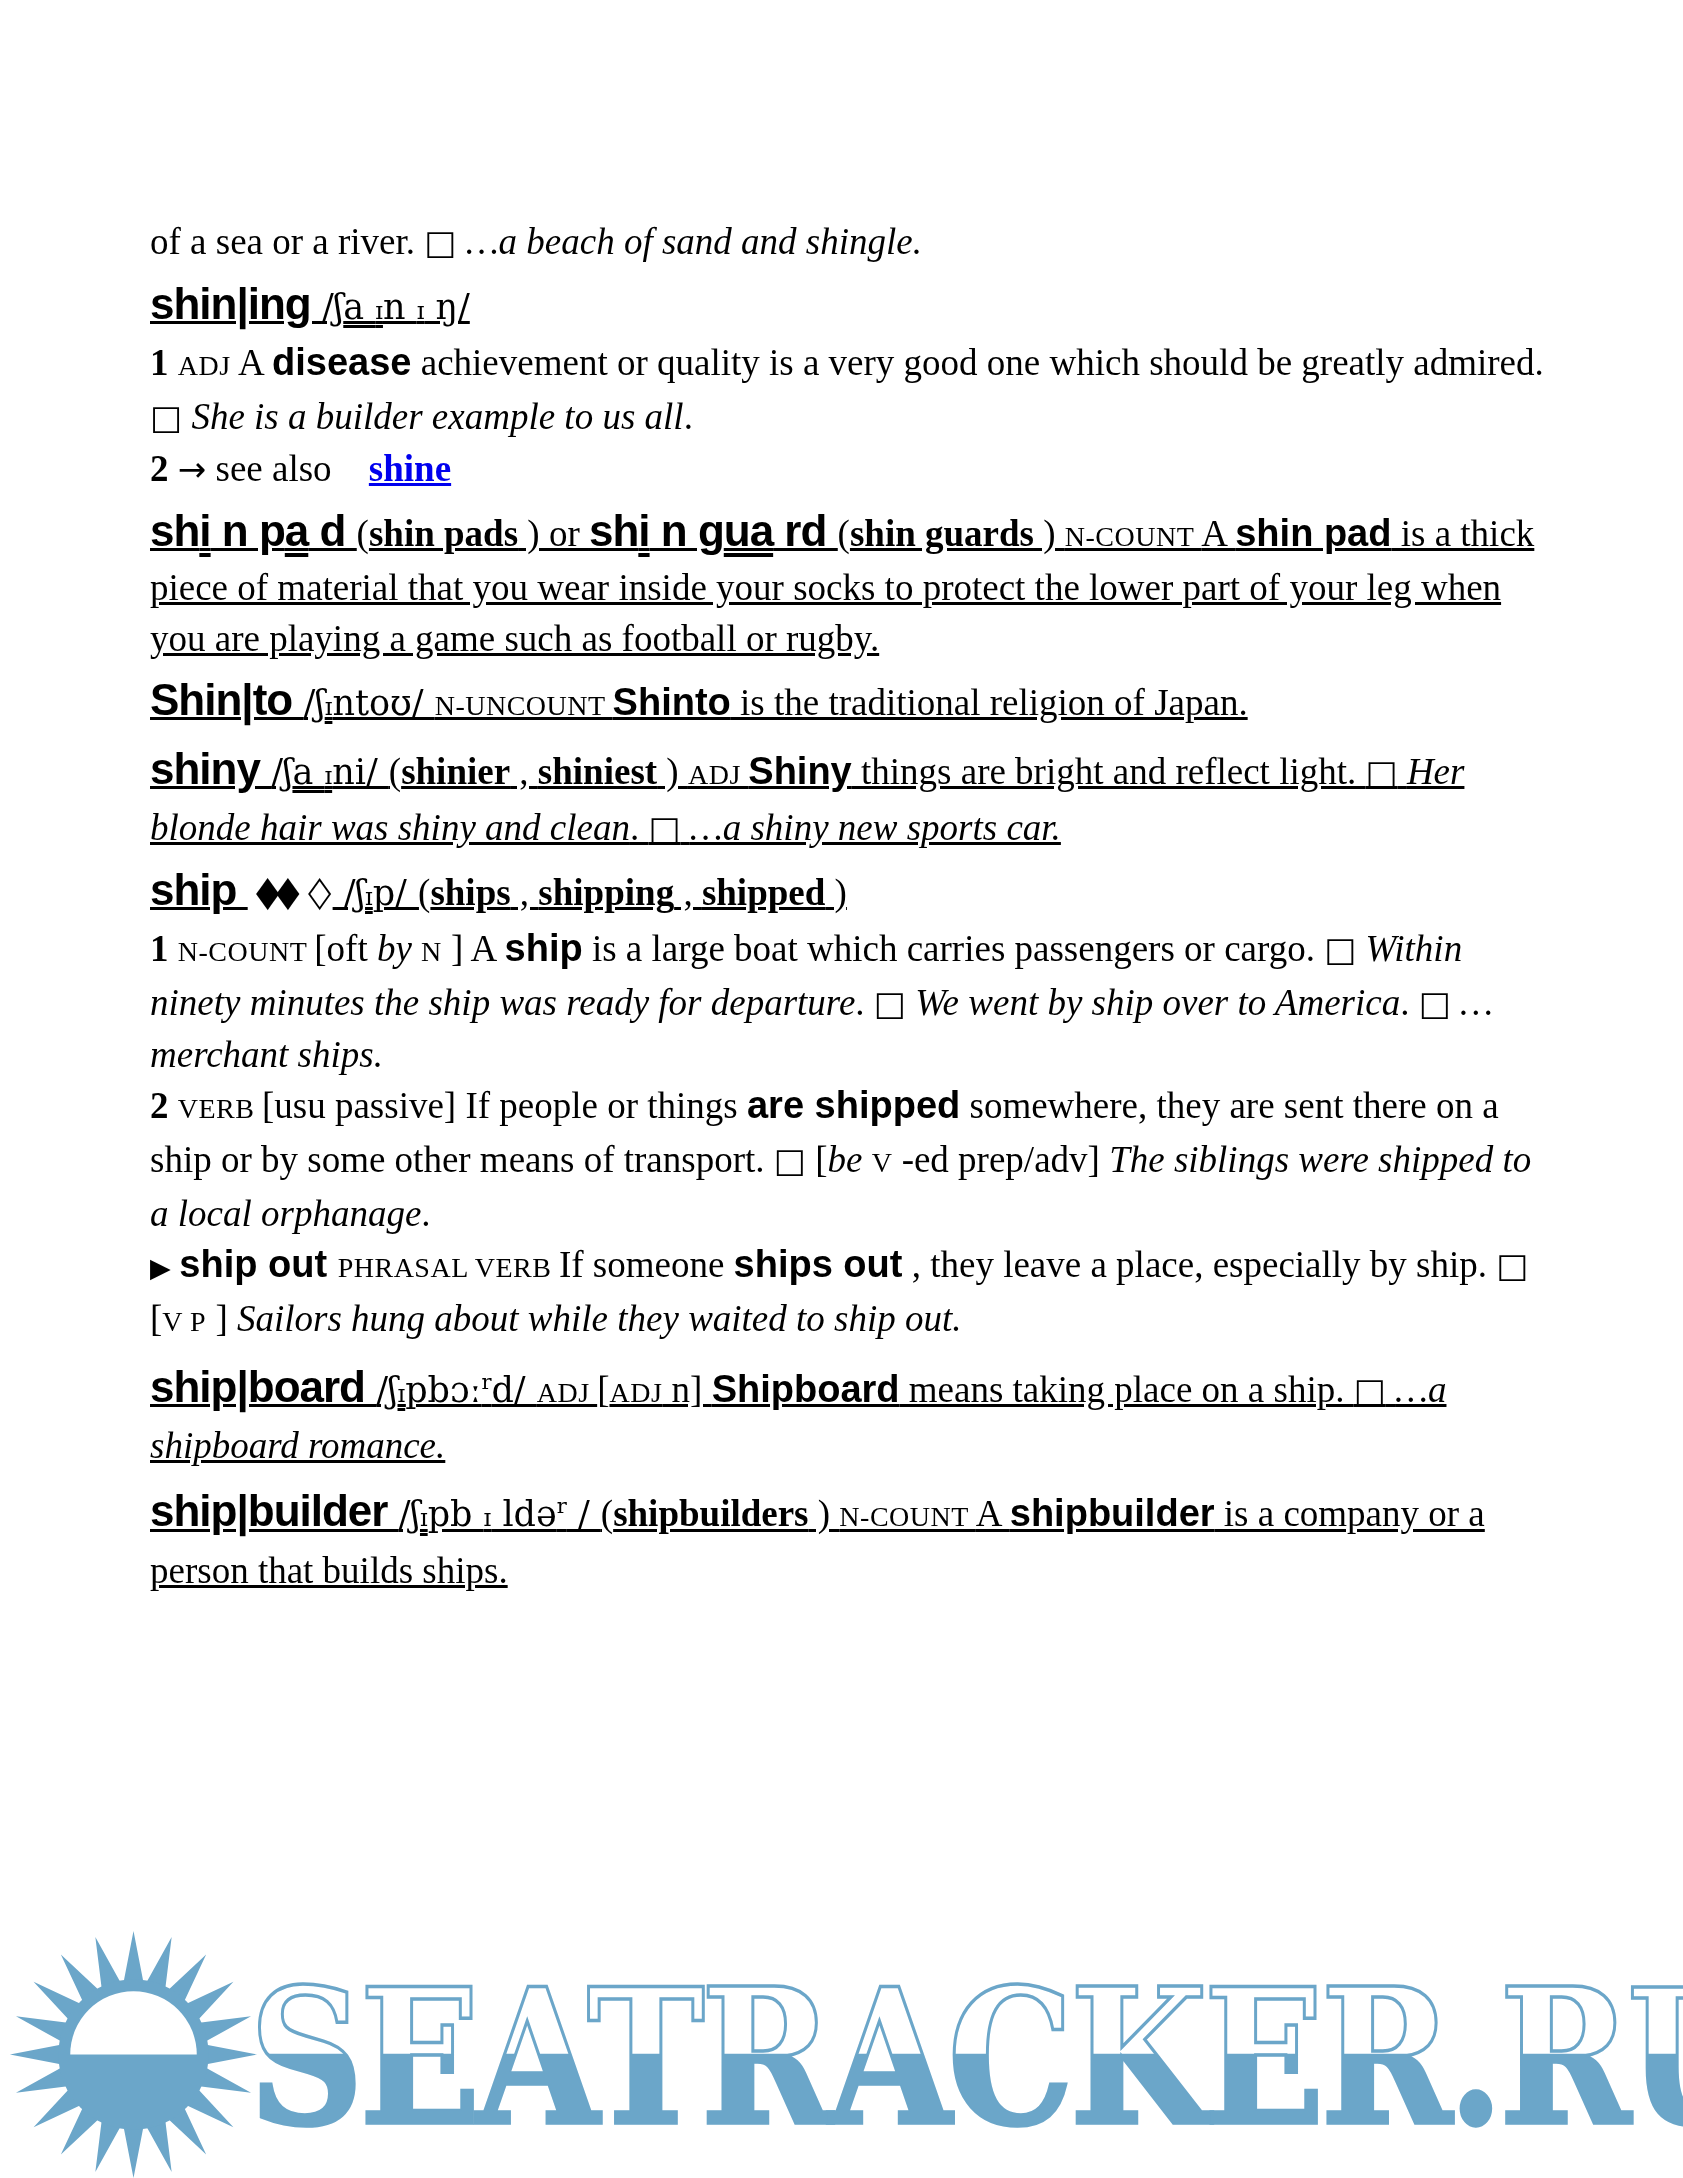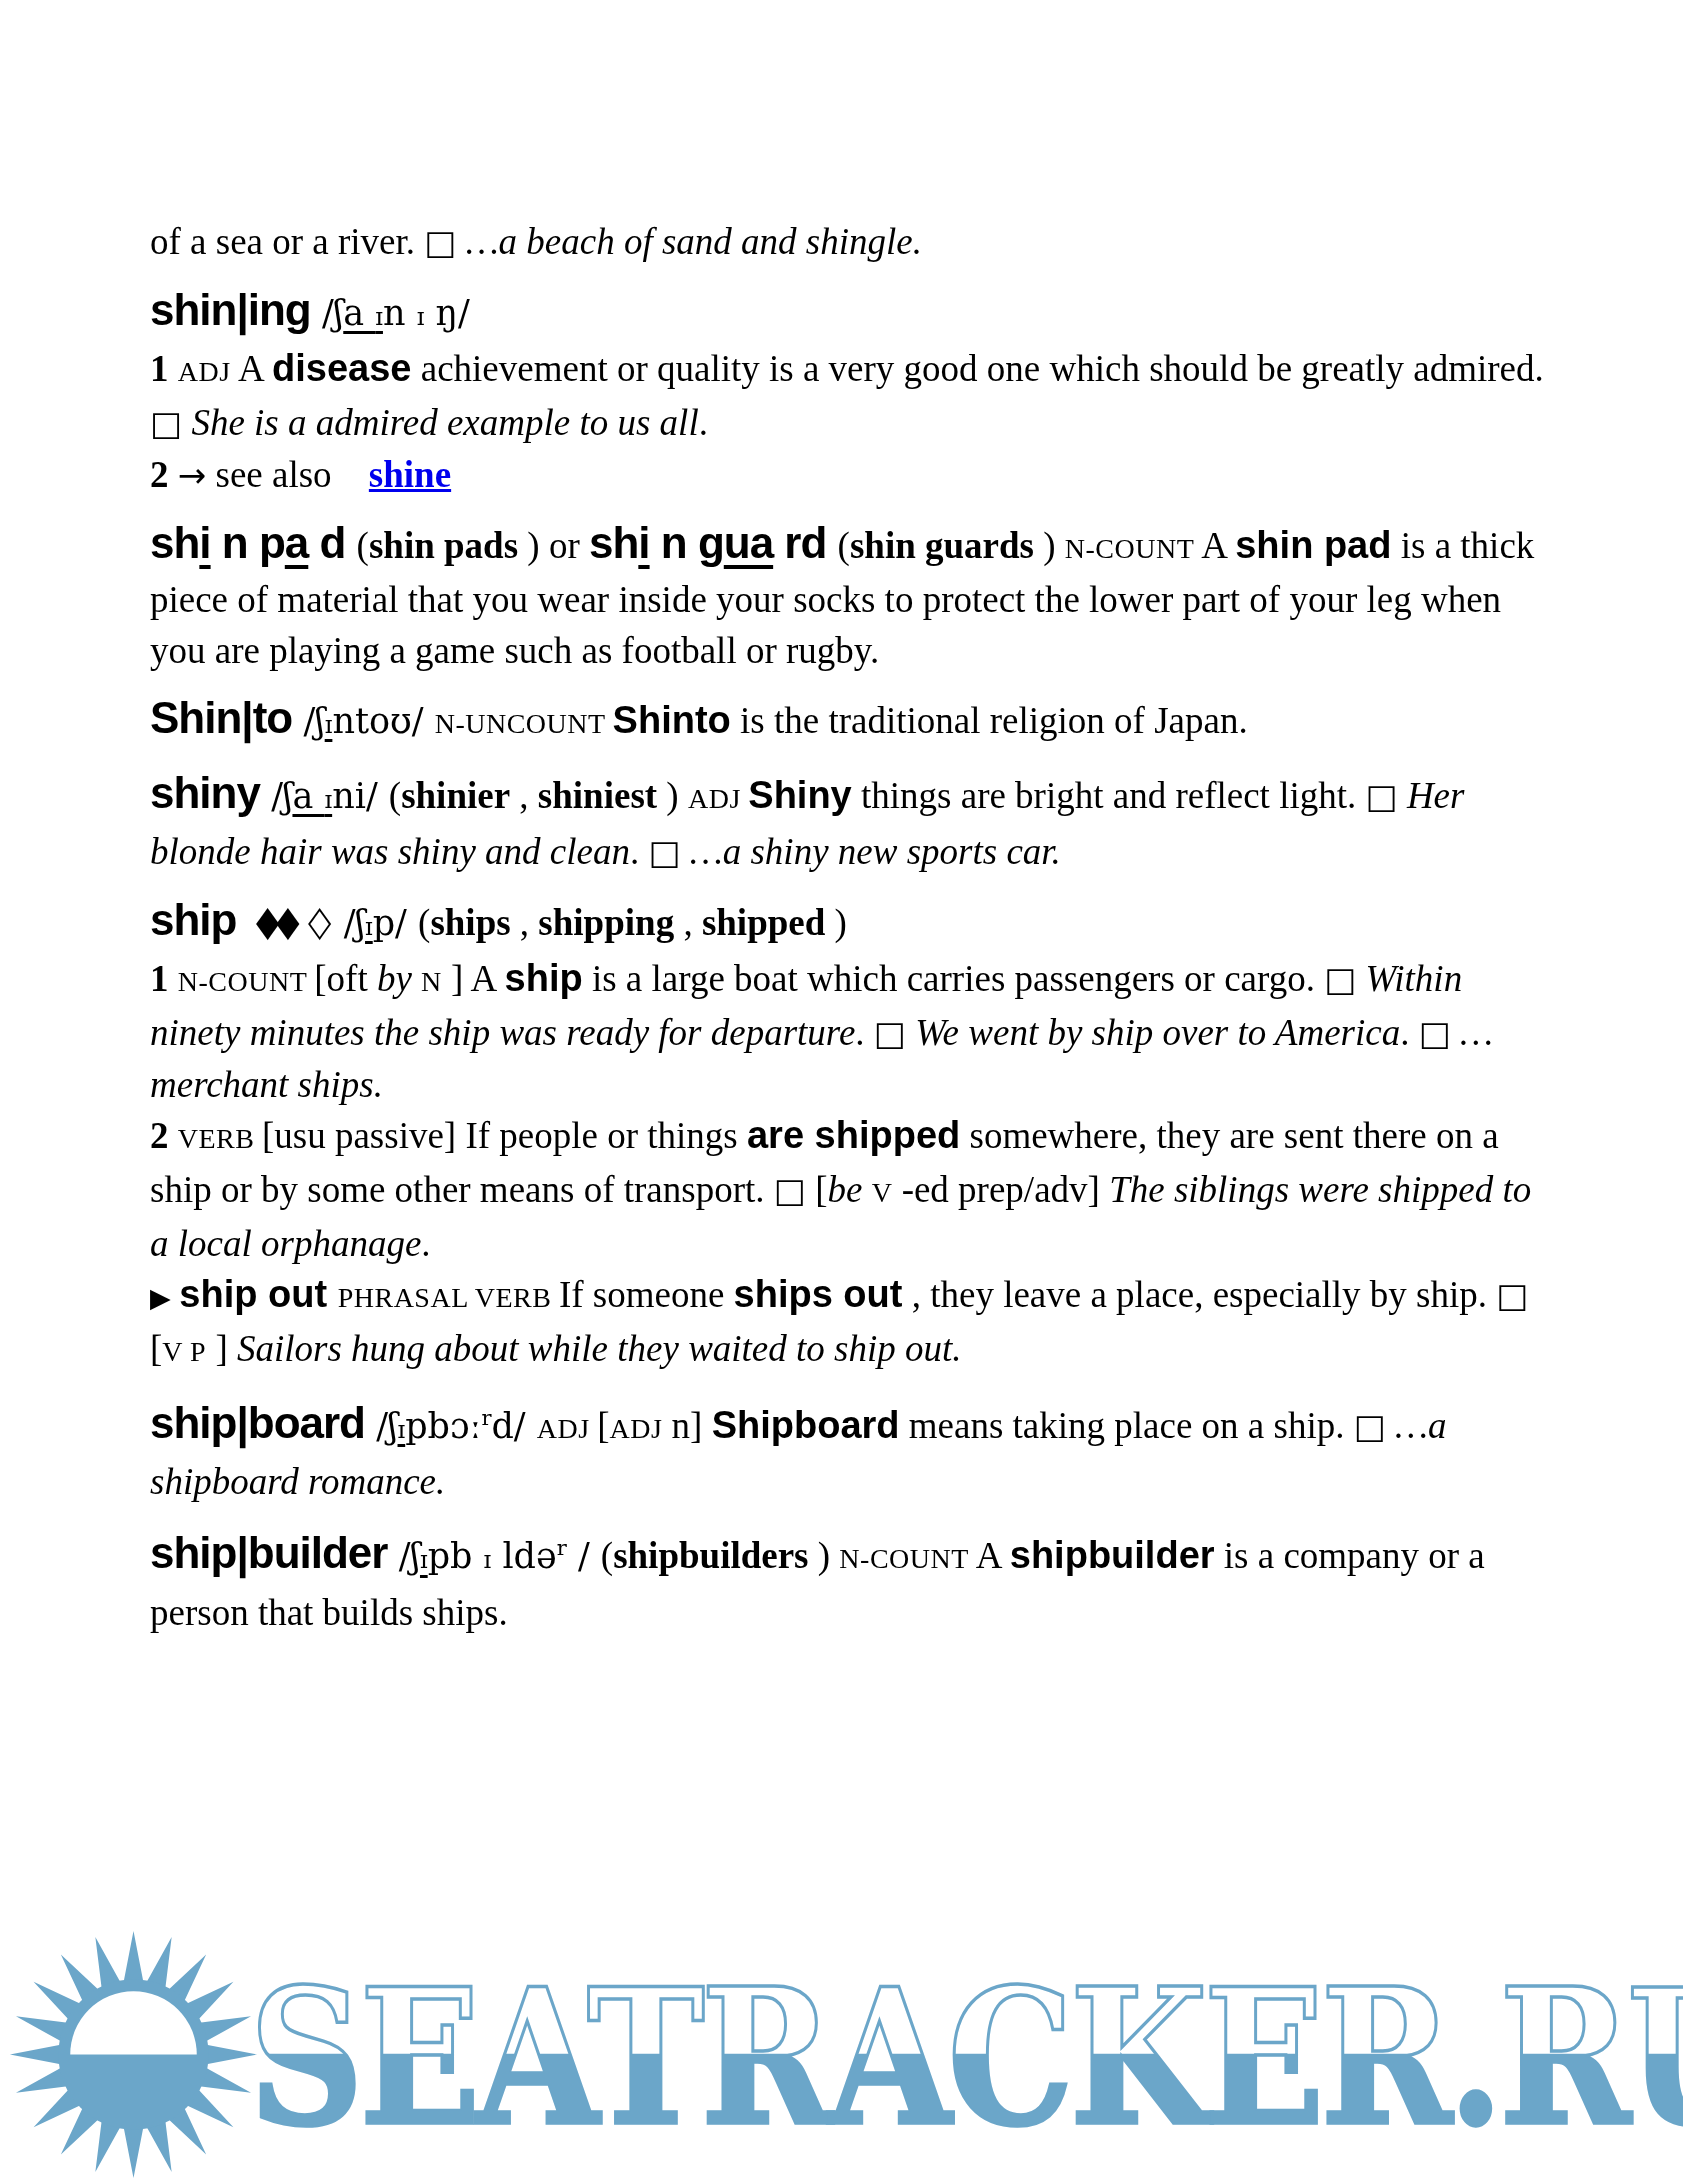--- a/index.html
+++ b/index.html
@@ -5,21 +5,21 @@
   html,body{margin:0;padding:0;}
   body{
     width:1683px;height:2178px;position:relative;overflow:hidden;
     background:#ffffff;font-family:"Liberation Serif",serif;color:#000;
   }
   .content{
     position:absolute;left:150px;top:216px;width:1401px;
     font-size:37px;line-height:51px;
   }
   p.entry{margin:0;padding:0;}
-  p.entry.hw{margin-top:16px;}
+  p.entry.hw{margin-top:10px;text-decoration:underline;}
   
   .rt{}
   .ri{font-style:italic;}
   .rb{font-weight:bold;}
   .rn{font-weight:bold;}
   .rl{font-size:28px;letter-spacing:0.5px;}
   .rh{font-family:"Liberation Sans",sans-serif;font-weight:bold;font-size:44px;letter-spacing:-1px;}
   .rhu{text-decoration:underline;text-decoration-thickness:4px;text-underline-offset:7px;}
   .rs{font-family:"Liberation Sans",sans-serif;font-weight:bold;font-size:38px;}
   .rp{font-family:"DejaVu Serif",serif;font-size:35px;}
@@ -43,21 +43,21 @@
   .wm-layer{position:absolute;left:0;top:0;height:158px;line-height:158px;white-space:nowrap;}
   .wm-outline{color:#ffffff;-webkit-text-stroke:3.5px var(--wmblue);}
   .wm-fill{color:var(--wmblue);clip-path:inset(48% 0 0 0);}
 </style>
 </head>
 <body style="--wmblue: #6ba6c9;">
 
 <div class="content" id="entries">
     <p class="entry"><span class="rt">of a sea or a river. </span><span class="rx">□</span><span class="rt"> </span><span class="ri">…a beach of sand and shingle.</span></p>
     <p class="entry hw"><span class="rh">shin|ing </span><span class="rp">/ʃ</span><span class="rp rpu">a </span><span class="rps rpu">ɪ</span><span class="rp">n </span><span class="rps">ɪ</span><span class="rp"> ŋ/</span></p>
-    <p class="entry"><span class="rn">1 </span><span class="rl">ADJ </span><span class="rt">A </span><span class="rs">disease</span><span class="rt"> achievement or quality is a very good one which should be greatly admired. </span><span class="rx">□</span><span class="rt"> </span><span class="ri">She is a admired example to us all</span><span class="rt">.</span></p>
+    <p class="entry"><span class="rn">1 </span><span class="rl">ADJ </span><span class="rt">A </span><span class="rs">disease</span><span class="rt"> achievement or quality is a very good one which should be greatly admired. </span><span class="rx">□</span><span class="rt"> </span><span class="ri">She is a builder example to us all</span><span class="rt">.</span></p>
     <p class="entry"><span class="rn">2 </span><span class="rar">→</span><span class="rt"> see also </span><a class="ra">shine</a></p>
     <p class="entry hw"><span class="rh">sh</span><span class="rh rhu">i</span><span class="rh"> n p</span><span class="rh rhu">a</span><span class="rh"> d </span><span class="rt">(</span><span class="rb">shin pads</span><span class="rt"> ) or </span><span class="rh">sh</span><span class="rh rhu">i</span><span class="rh"> n g</span><span class="rh rhu">ua</span><span class="rh"> rd </span><span class="rt">(</span><span class="rb">shin guards</span><span class="rt"> ) </span><span class="rl">N-COUNT </span><span class="rt">A </span><span class="rs">shin pad</span><span class="rt"> is a thick piece of material that you wear inside your socks to protect the lower part of your leg when you are playing a game such as football or rugby.</span></p>
     <p class="entry hw"><span class="rh">Shin|to </span><span class="rp">/ʃ</span><span class="rps rpu">ɪ</span><span class="rp">ntoʊ/ </span><span class="rl">N-UNCOUNT </span><span class="rs">Shinto</span><span class="rt"> is the traditional religion of Japan.</span></p>
     <p class="entry hw"><span class="rh">shiny </span><span class="rp">/ʃ</span><span class="rp rpu">a </span><span class="rps rpu">ɪ</span><span class="rp">ni/ </span><span class="rt">(</span><span class="rb">shinier</span><span class="rt"> , </span><span class="rb">shiniest</span><span class="rt"> ) </span><span class="rl">ADJ </span><span class="rs">Shiny</span><span class="rt"> things are bright and reflect light. </span><span class="rx">□</span><span class="rt"> </span><span class="ri">Her blonde hair was shiny and clean</span><span class="rt">. </span><span class="rx">□</span><span class="rt"> </span><span class="ri">…a shiny new sports car.</span></p>
     <p class="entry hw"><span class="rh">ship </span><span class="rd">◆◆</span><span class="ro">◇</span><span class="rp"> /ʃ</span><span class="rps rpu">ɪ</span><span class="rp">p/ </span><span class="rt">(</span><span class="rb">ships</span><span class="rt"> , </span><span class="rb">shipping</span><span class="rt"> , </span><span class="rb">shipped</span><span class="rt"> )</span></p>
     <p class="entry"><span class="rn">1 </span><span class="rl">N-COUNT </span><span class="rt">[oft </span><span class="ri">by</span><span class="rt"> </span><span class="rl">N</span><span class="rt"> ] A </span><span class="rs">ship</span><span class="rt"> is a large boat which carries passengers or cargo. </span><span class="rx">□</span><span class="rt"> </span><span class="ri">Within ninety minutes the ship was ready for departure</span><span class="rt">. </span><span class="rx">□</span><span class="rt"> </span><span class="ri">We went by ship over to America</span><span class="rt">. </span><span class="rx">□</span><span class="rt"> </span><span class="ri">…merchant ships.</span></p>
     <p class="entry"><span class="rn">2 </span><span class="rl">VERB </span><span class="rt">[usu passive] If people or things </span><span class="rs">are shipped</span><span class="rt"> somewhere, they are sent there on a ship or by some other means of transport. </span><span class="rx">□</span><span class="rt"> [</span><span class="ri">be</span><span class="rt"> </span><span class="rl">V</span><span class="rt"> -ed prep/adv] </span><span class="ri">The siblings were shipped to a local orphanage</span><span class="rt">.</span></p>
     <p class="entry"><span class="rtr">▶ </span><span class="rs">ship out </span><span class="rl">PHRASAL VERB </span><span class="rt">If someone </span><span class="rs">ships out</span><span class="rt"> , they leave a place, especially by ship. </span><span class="rx">□</span><span class="rt"> [</span><span class="rl">V P</span><span class="rt"> ] </span><span class="ri">Sailors hung about while they waited to ship out.</span></p>
     <p class="entry hw"><span class="rh">ship|board </span><span class="rp">/ʃ</span><span class="rps rpu">ɪ</span><span class="rp">pbɔː</span><span class="rpr">r</span><span class="rp">d/ </span><span class="rl">ADJ </span><span class="rt">[</span><span class="rl">ADJ</span><span class="rt"> n] </span><span class="rs">Shipboard</span><span class="rt"> means taking place on a ship. </span><span class="rx">□</span><span class="rt"> </span><span class="ri">…a shipboard romance.</span></p>
     <p class="entry hw"><span class="rh">ship|builder </span><span class="rp">/ʃ</span><span class="rps rpu">ɪ</span><span class="rp">pb </span><span class="rps">ɪ</span><span class="rp"> ldə</span><span class="rpr">r</span><span class="rp"> / </span><span class="rt">(</span><span class="rb">shipbuilders</span><span class="rt"> ) </span><span class="rl">N-COUNT </span><span class="rt">A </span><span class="rs">shipbuilder</span><span class="rt"> is a company or a person that builds ships.</span></p>

